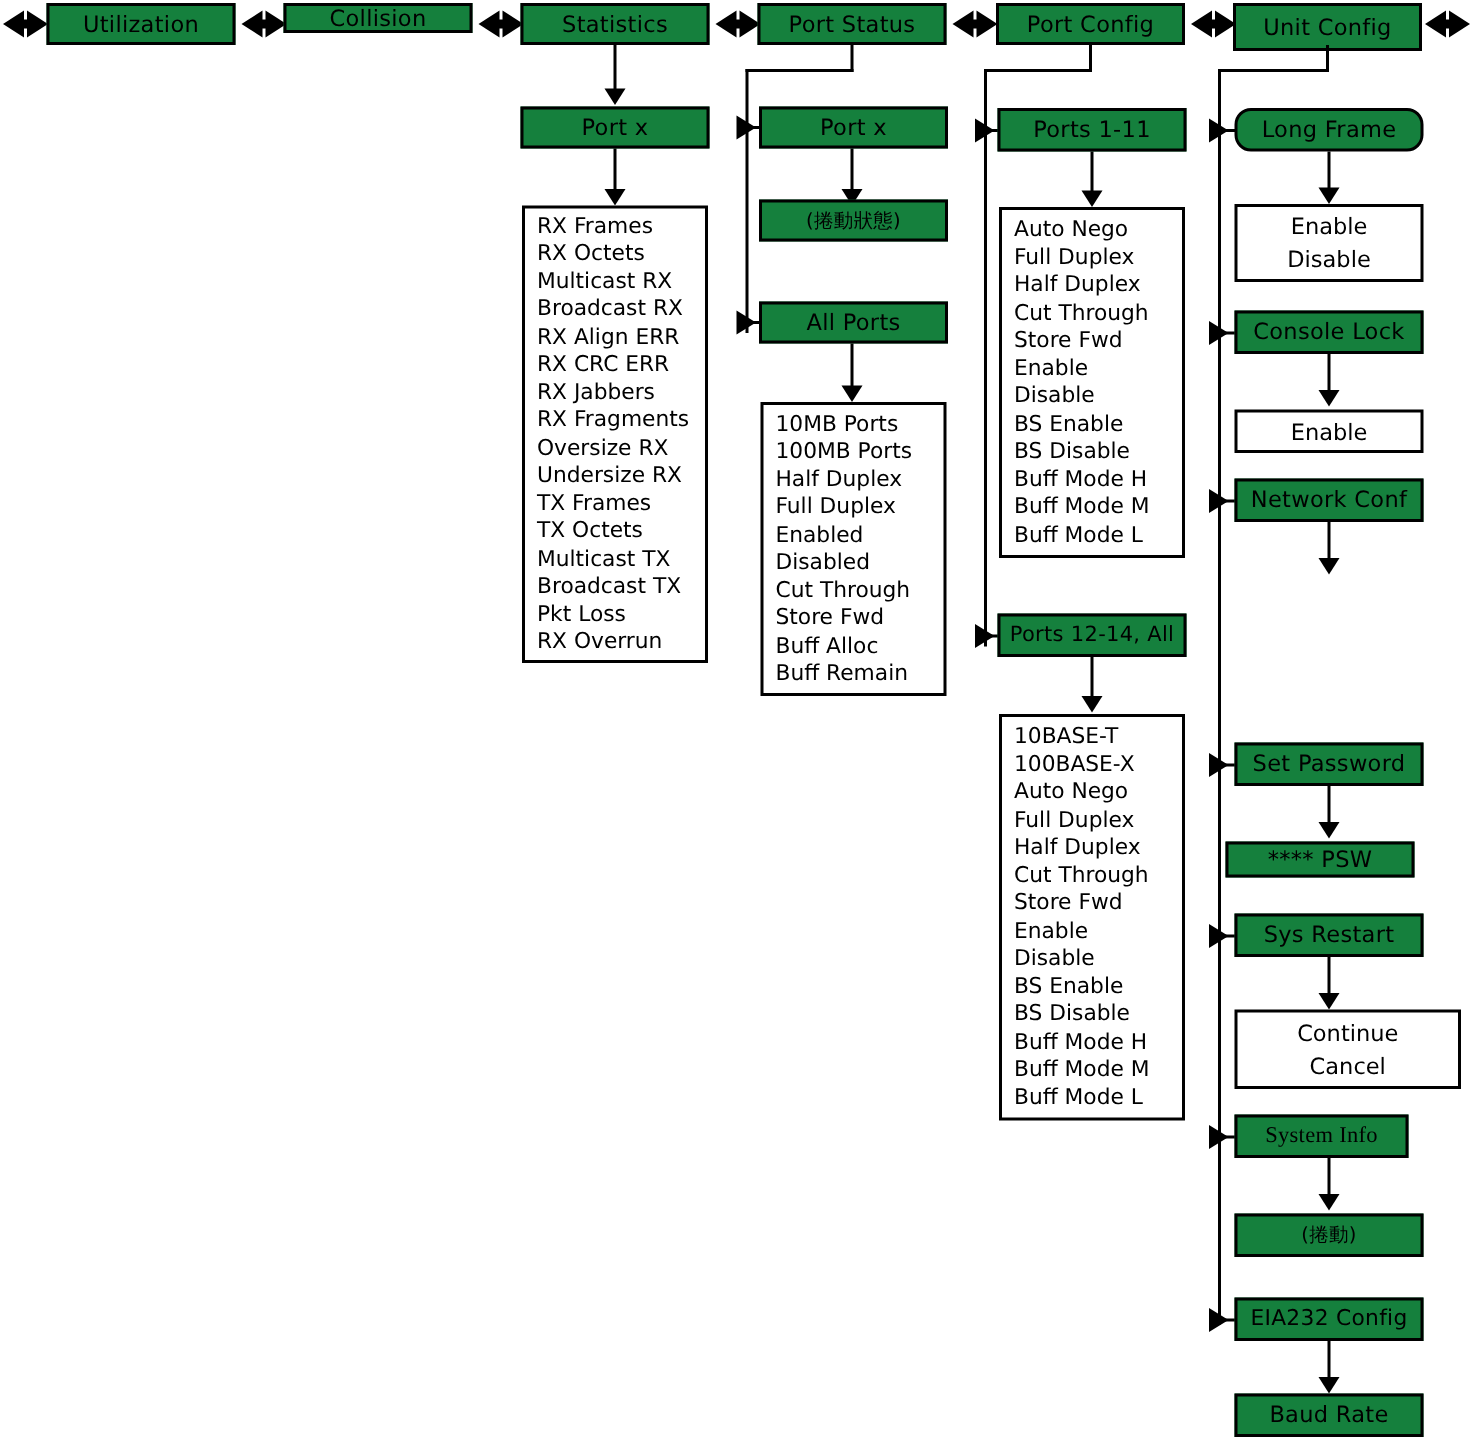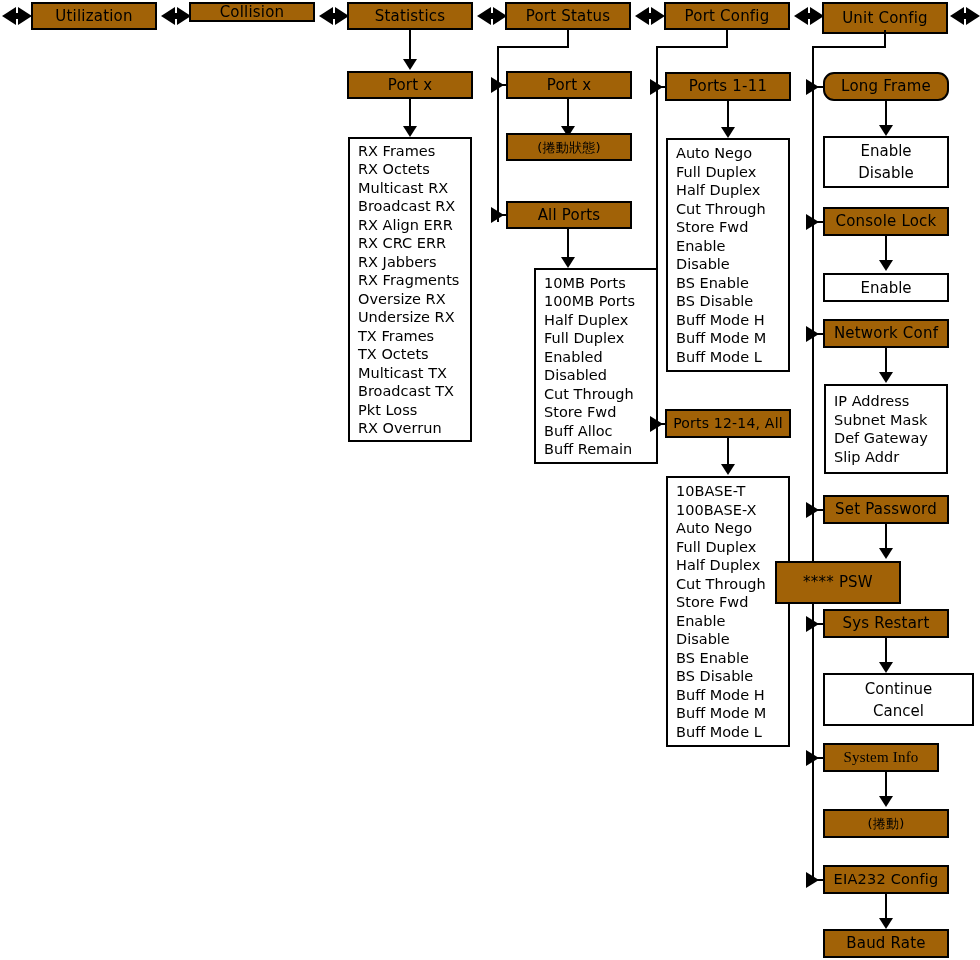--- a/index.html
+++ b/index.html
@@ -15,21 +15,21 @@
     position: relative;
     width: 980px;
     height: 960px;
     background: #ffffff;
     overflow: hidden;
   }
   .box {
     position: absolute;
     box-sizing: border-box;
     border: 2px solid #000;
-    background: #a16207;
+    background: #15803d;
     display: flex;
     align-items: center;
     justify-content: center;
     font-size: 15px;
     line-height: 19px;
     letter-spacing: 0.2px;
     text-align: center;
     white-space: pre;
   }
   .box.cjk {
@@ -217,21 +217,21 @@
   <div class="arrow-down" style="left:561px; top:126px;"></div>
   <div class="box cjk" style="left:506px; top:133px; width:126px; height:28px;">(捲動狀態)</div>
 
   <div class="hline" style="left:497px; top:214px; width:10px;"></div>
   <div class="arrow-right" style="left:491px; top:207px;"></div>
   <div class="box" style="left:506px; top:201px; width:126px; height:28px;">All Ports</div>
 
   <div class="vline" style="left:567px; top:229px; height:30px;"></div>
   <div class="arrow-down" style="left:561px; top:257px;"></div>
 
-  <div class="listbox" id="allports-list" style="left:507px; top:268px; width:124px; height:196px;margin-left:27px;">
+  <div class="listbox" id="allports-list" style="left:507px; top:268px; width:124px; height:196px;">
       <div class="li">10MB Ports</div>
       <div class="li">100MB Ports</div>
       <div class="li">Half Duplex</div>
       <div class="li">Full Duplex</div>
       <div class="li">Enabled</div>
       <div class="li">Disabled</div>
       <div class="li">Cut Through</div>
       <div class="li">Store Fwd</div>
       <div class="li">Buff Alloc</div>
       <div class="li">Buff Remain</div>
@@ -311,34 +311,28 @@
   <div class="stack" id="consolelock-opts" style="left:823px; top:273px; width:126px; height:29px;">
       <div class="li">Enable</div>
     </div>
 
   <div class="hline" style="left:812px; top:333px; width:12px;"></div>
   <div class="arrow-right" style="left:806px; top:326px;"></div>
   <div class="box" style="left:823px; top:319px; width:126px; height:29px;">Network Conf</div>
 
   <div class="vline" style="left:885px; top:348px; height:26px;"></div>
   <div class="arrow-down" style="left:879px; top:372px;"></div>
-  <div class="listbox" id="netconf-list" style="left:824px; top:384px; width:124px; height:90px;">
-      <div class="li">IP Address</div>
-      <div class="li">Subnet Mask</div>
-      <div class="li">Def Gateway</div>
-      <div class="li">Slip Addr</div>
-    </div>
 
   <div class="hline" style="left:812px; top:509px; width:12px;"></div>
   <div class="arrow-right" style="left:806px; top:502px;"></div>
   <div class="box" style="left:823px; top:495px; width:126px; height:29px;">Set Password</div>
 
   <div class="vline" style="left:885px; top:524px; height:26px;"></div>
   <div class="arrow-down" style="left:879px; top:548px;"></div>
-  <div class="box" style="left:775px; top:561px; width:126px; height:43px;text-align:right;">**** PSW</div>
+  <div class="box" style="left:817px; top:561px; width:126px; height:24px;text-align:right;">**** PSW</div>
 
   <div class="hline" style="left:812px; top:623px; width:12px;"></div>
   <div class="arrow-right" style="left:806px; top:616px;"></div>
   <div class="box" style="left:823px; top:609px; width:126px; height:29px;">Sys Restart</div>
 
   <div class="vline" style="left:885px; top:638px; height:26px;"></div>
   <div class="arrow-down" style="left:879px; top:662px;"></div>
   <div class="stack" id="sysrestart-opts" style="left:823px; top:673px; width:151px; height:53px;">
       <div class="li">Continue</div>
       <div class="li">Cancel</div>

